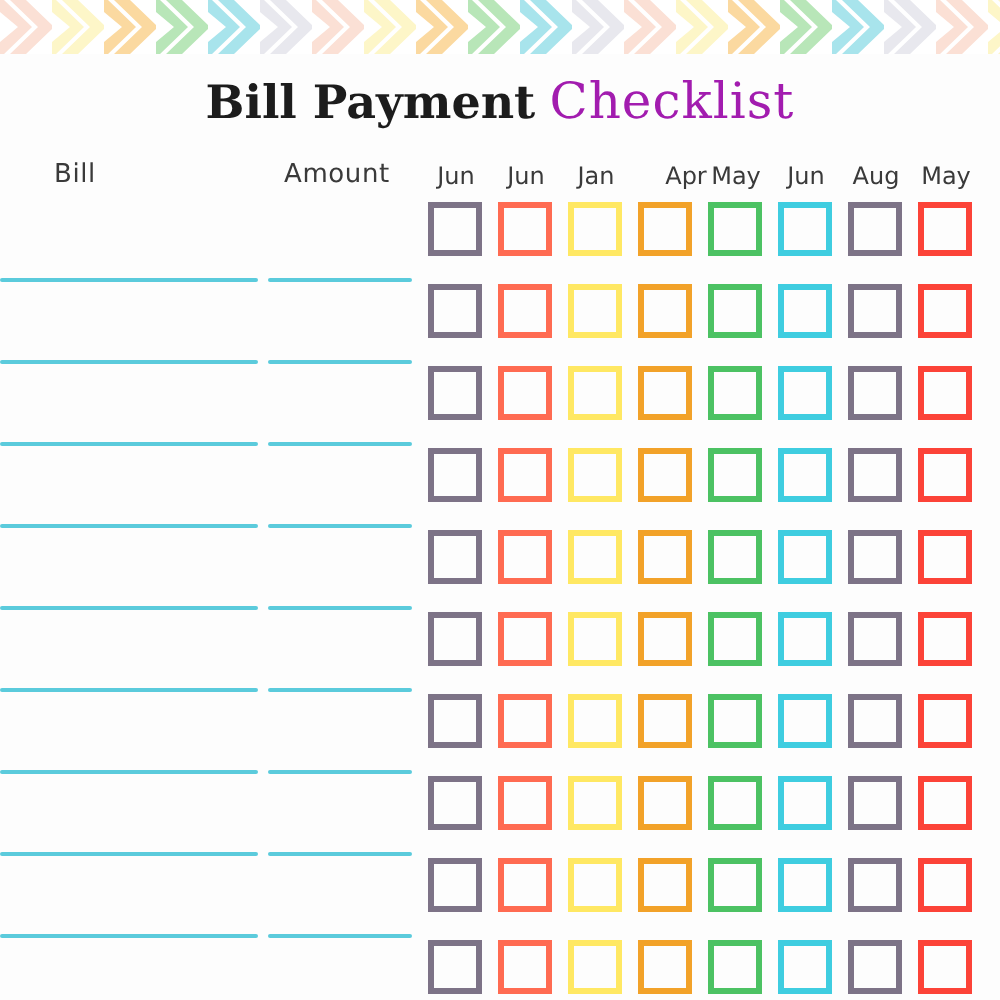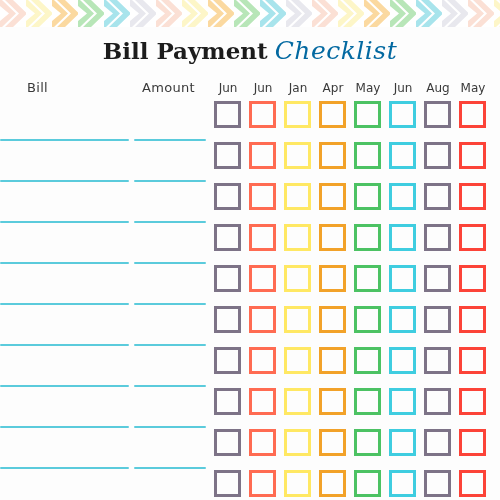--- a/index.html
+++ b/index.html
@@ -47,23 +47,22 @@
   }
   #title-main {
     font-family: "DejaVu Serif", "Liberation Serif", serif;
     font-weight: bold;
     font-size: 23px;
     color: #1c1c1c;
     letter-spacing: 0px;
   }
   #title-script {
     font-family: "DejaVu Serif", "Liberation Serif", serif;
-    font-style: italic;
     font-size: 25px;
-    color: #0369a1;
+    color: #a21caf;
     margin-left: 7px;
     letter-spacing: 0.5px;
   }
 
   
   .col-head {
     position: absolute;
     font-family: "DejaVu Sans", sans-serif;
     font-size: 13px;
     color: #3a3a3a;
@@ -236,21 +235,21 @@
     <span id="title-main">Bill Payment</span><span id="title-script">Checklist</span>
   </div>
 
   <div class="col-head" id="head-bill">Bill</div>
   <div class="col-head" id="head-amount">Amount</div>
 
   <div id="month-heads">
       <div class="month-head" style="left: 213px;">Jun</div>
       <div class="month-head" style="left: 248px;">Jun</div>
       <div class="month-head" style="left: 283px;">Jan</div>
-      <div class="month-head" style="left: 318px;">Apr</div>
+      <div class="month-head" style="left: 328px;">Apr</div>
       <div class="month-head" style="left: 353px;">May</div>
       <div class="month-head" style="left: 388px;">Jun</div>
       <div class="month-head" style="left: 423px;">Aug</div>
       <div class="month-head" style="left: 458px;">May</div>
     </div>
   <div id="lines">
       <div class="line line-bill" style="top: 139px; background: rgb(91, 203, 220);"></div>
       <div class="line line-amount" style="top: 139px; background: rgb(91, 203, 220);"></div>
       <div class="line line-bill" style="top: 180px; background: rgb(91, 203, 220);"></div>
       <div class="line line-amount" style="top: 180px; background: rgb(91, 203, 220);"></div>

